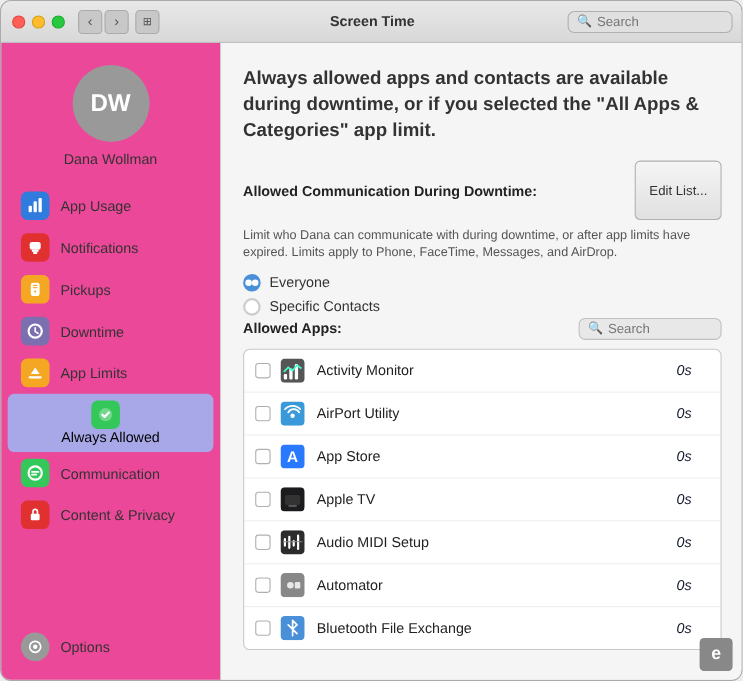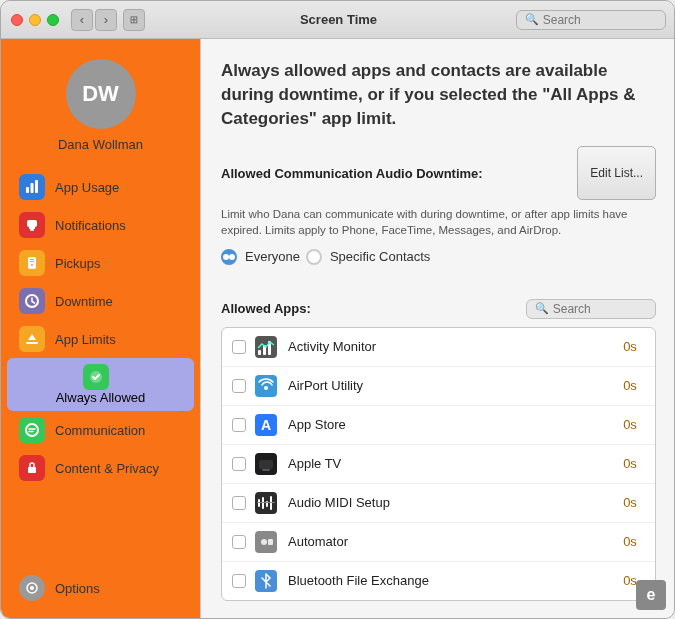--- a/index.html
+++ b/index.html
@@ -89,21 +89,21 @@
       font-size: 12px;
       color: #333;
       width: 100%;
     }
     .main-layout {
       display: flex;
       height: calc(619px - 38px);
     }
     .sidebar {
       width: 200px;
-      background: #f97316;
+      background: #ec4899;
       border-right: 1px solid #ccc;
       display: flex;
       flex-direction: column;
       padding-top: 10px;
       overflow-y: auto;
     }
     .avatar-section {
       display: flex;
       flex-direction: column;
       align-items: center;
@@ -184,23 +184,23 @@
       color: #333;
     }
     .sub-text {
       font-size: 11.5px;
       color: #555;
       margin-bottom: 10px;
       line-height: 1.4;
     }
     .radio-group {
       display: flex;
-      flex-direction: row;
+      flex-direction: column;
       gap: 6px;
-      margin-bottom: 34px;
+      margin-bottom: 2px;
     }
     .radio-item {
       display: flex;
       align-items: center;
       gap: 8px;
       font-size: 13px;
       color: #333;
       cursor: pointer;
     }
     .radio-circle {
@@ -299,23 +299,24 @@
       display: flex; align-items: center; justify-content: center;
       font-size: 14px;
     }
     .app-name {
       flex: 1;
       font-size: 13px;
       color: #222;
     }
     .app-usage {
       font-size: 13px;
-      color: #a16207;
+      color: #0f172a;
       min-width: 30px;
-      text-align: center;
+      text-align: left;
+      font-style: italic;
     }
     .watermark {
       position: absolute;
       bottom: 10px;
       right: 10px;
       width: 30px; height: 30px;
       background: #888;
       border-radius: 4px;
       display: flex; align-items: center; justify-content: center;
       color: #fff;
@@ -443,21 +444,21 @@
           <span class="sidebar-label">Options</span>
         </div>
       </div>
     </div>
 
     <div class="content">
 
       <p class="intro-text">Always allowed apps and contacts are available during downtime, or if you selected the "All Apps &amp; Categories" app limit.</p>
 
       <div class="allowed-comm-row">
-        <span class="allowed-comm-label">Allowed Communication Audio Downtime:</span>
+        <span class="allowed-comm-label">Allowed Communication During Downtime:</span>
         <button class="edit-list-btn">Edit List...</button>
       </div>
 
       <p class="sub-text">Limit who Dana can communicate with during downtime, or after app limits have expired. Limits apply to Phone, FaceTime, Messages, and AirDrop.</p>
 
       <div class="radio-group">
         <label class="radio-item">
           <div class="radio-circle selected">
             <div style="width:6px;height:6px;border-radius:50%;background:#fff;"></div>
           </div>

